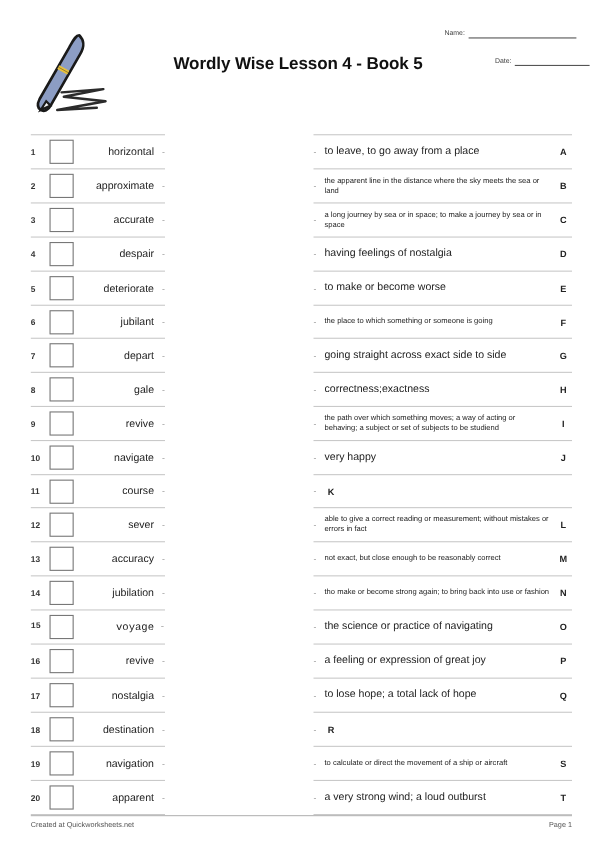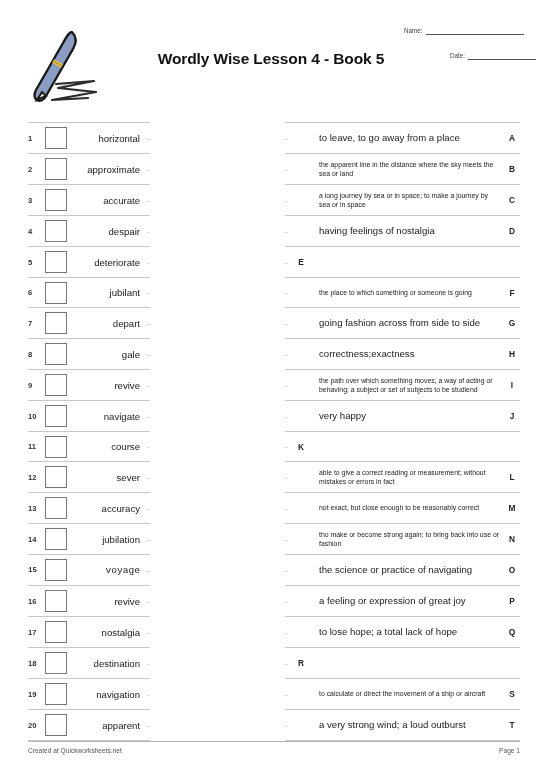--- a/index.html
+++ b/index.html
@@ -140,21 +140,20 @@
   .d-dash {
     flex: 0 0 8px;
     font-size: 8px;
     color: #999999;
     text-align: left;
   }
   .d-text {
     flex: 1 1 auto;
     padding: 0 4px 0 2px;
     color: #222222;
-    margin-left: 24px;
   }
   .d-text.size-lg {
     font-size: 9.6px;
     line-height: 12px;
   }
   .d-text.size-sm {
     font-size: 6.9px;
     line-height: 9.4px;
   }
   .d-letter {
@@ -357,30 +356,31 @@
             <span class="d-text size-sm">a long journey by sea or in space; to make a journey by sea or in space</span>
             <span class="d-letter">C</span>
           </div>
           <div class="qrow" style="height: 31px;">
             <span class="d-dash">-</span>
             <span class="d-text size-lg">having feelings of nostalgia</span>
             <span class="d-letter">D</span>
           </div>
           <div class="qrow" style="height: 31px;">
             <span class="d-dash">-</span>
+            <span class="d-text size-lg">to make or become worse</span>
             <span class="d-letter">E</span>
           </div>
           <div class="qrow" style="height: 30px;">
             <span class="d-dash">-</span>
             <span class="d-text size-sm">the place to which something or someone is going</span>
             <span class="d-letter">F</span>
           </div>
           <div class="qrow" style="height: 31px;">
             <span class="d-dash">-</span>
-            <span class="d-text size-lg">going fashion across from side to side</span>
+            <span class="d-text size-lg">going straight across exact side to side</span>
             <span class="d-letter">G</span>
           </div>
           <div class="qrow" style="height: 31px;">
             <span class="d-dash">-</span>
             <span class="d-text size-lg">correctness;exactness</span>
             <span class="d-letter">H</span>
           </div>
           <div class="qrow" style="height: 31px;">
             <span class="d-dash">-</span>
             <span class="d-text size-sm">the path over which something moves; a way of acting or behaving; a subject or set of subjects to be studiend</span>

